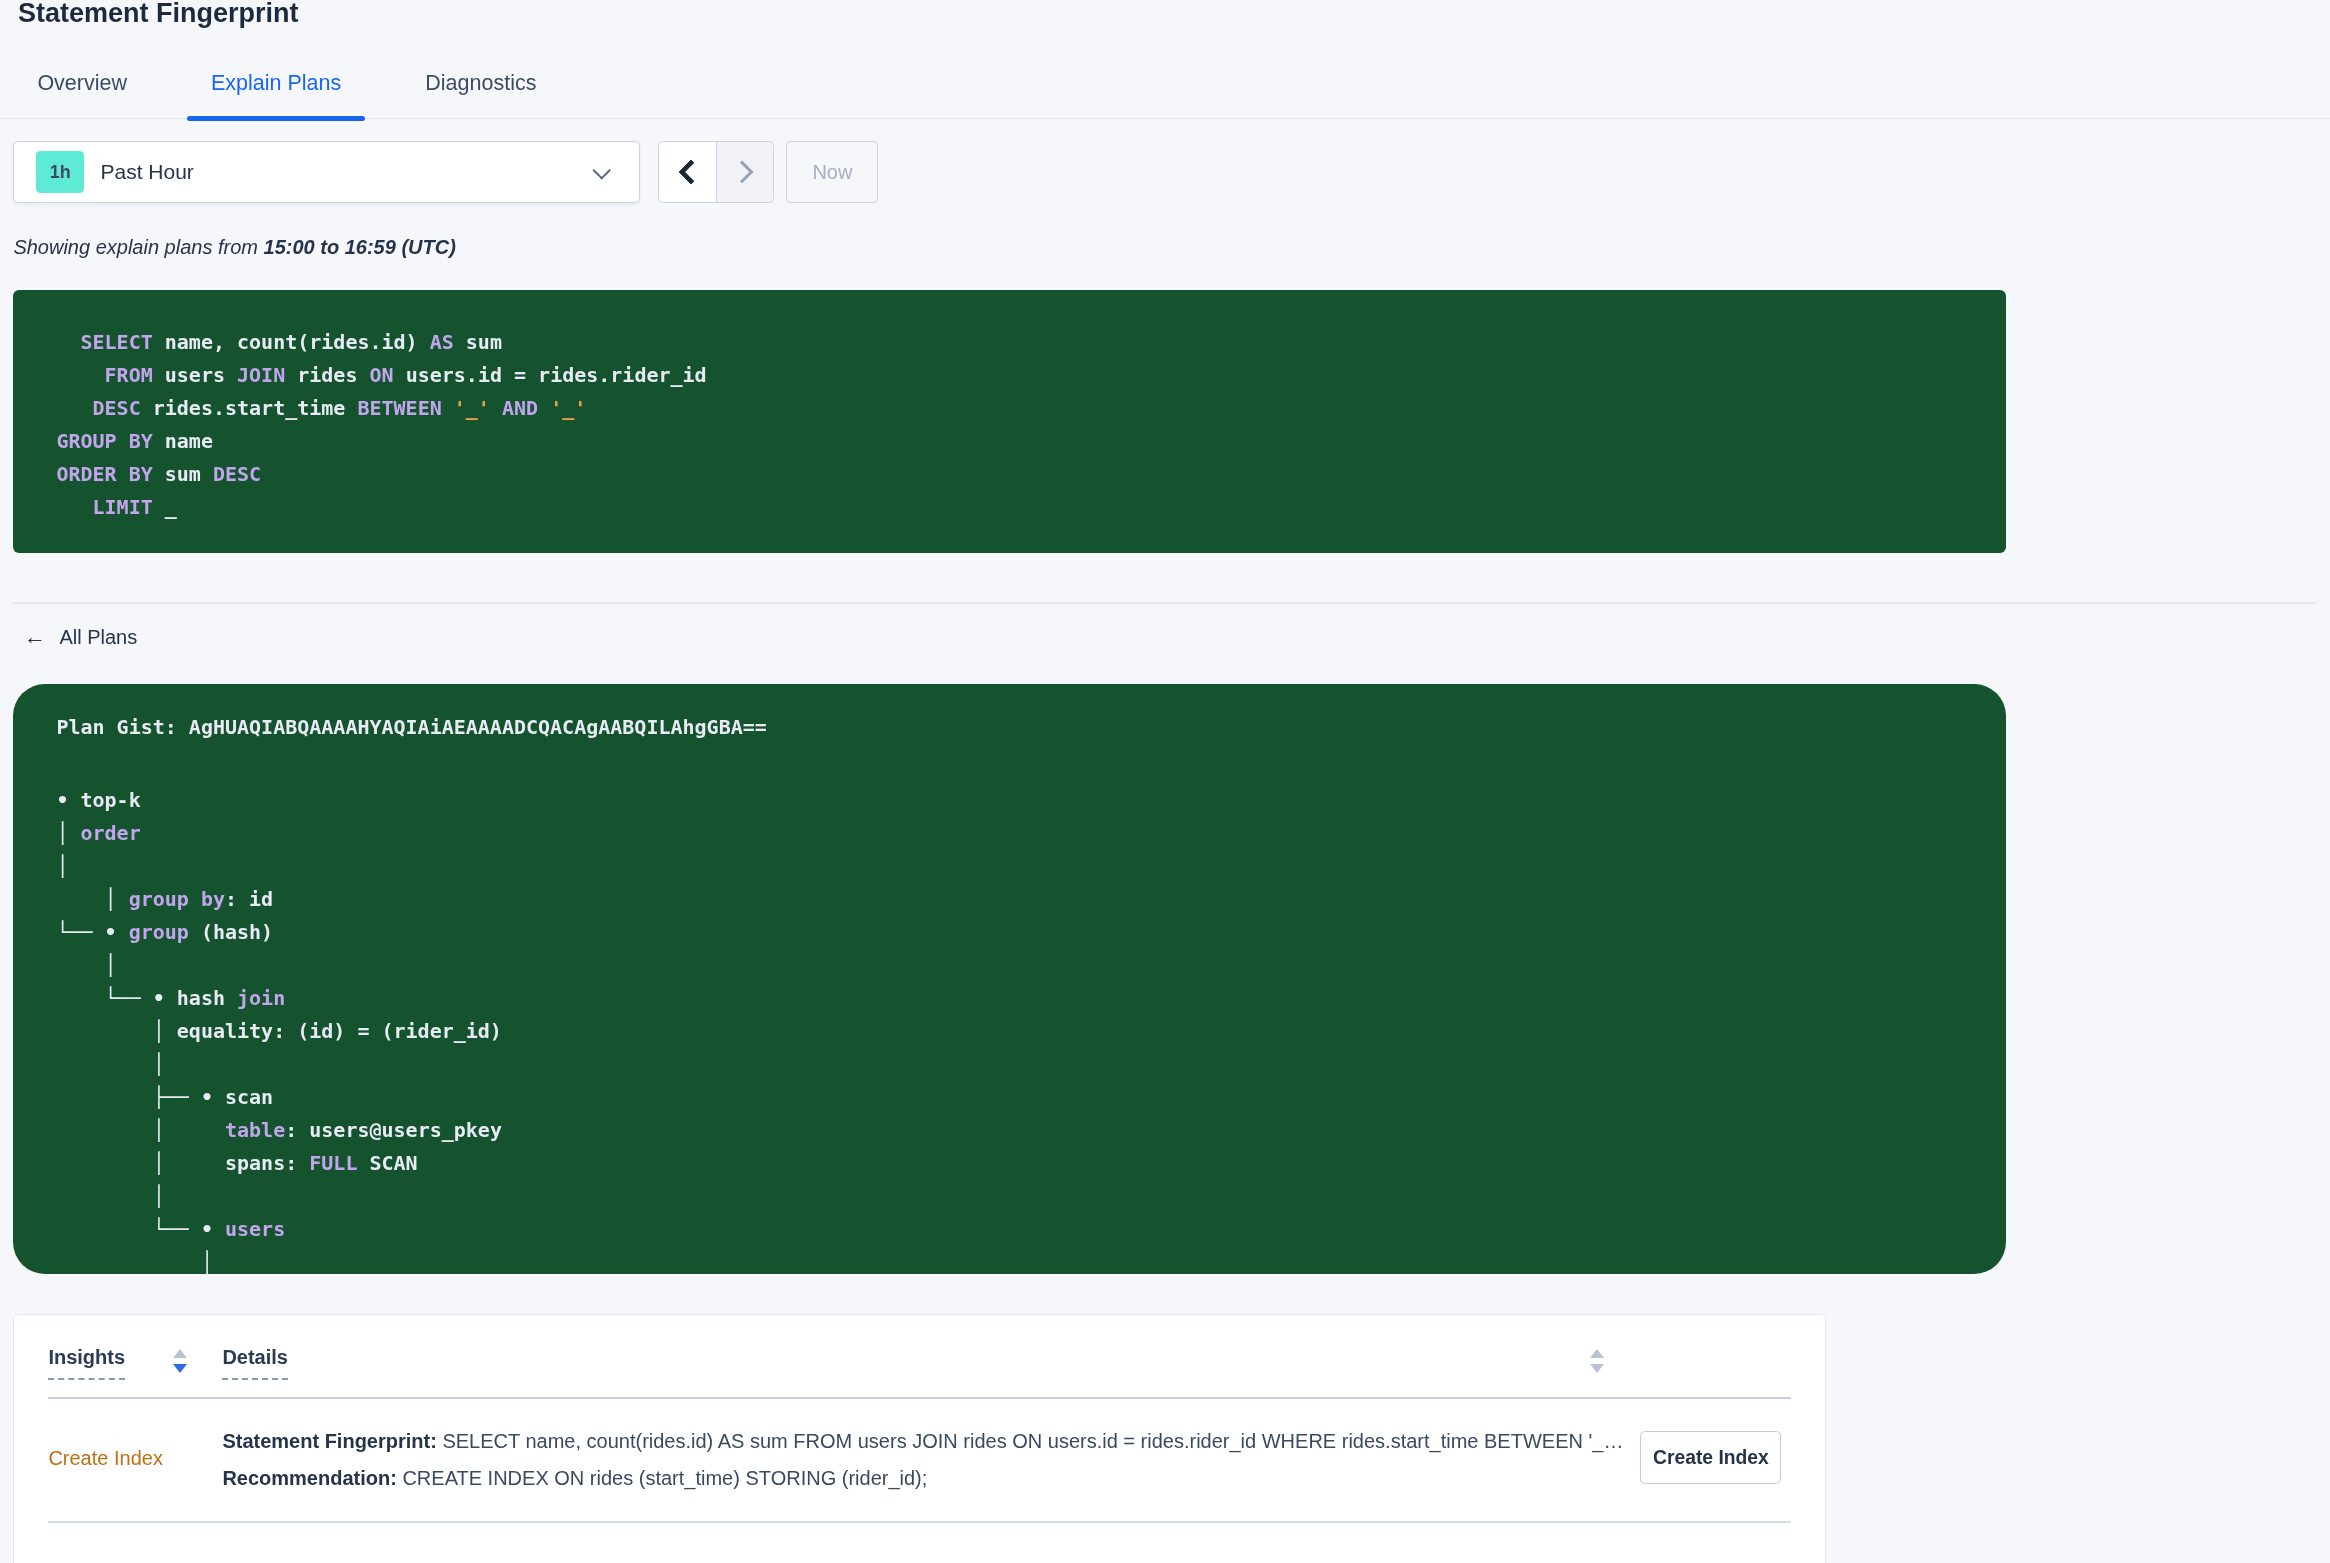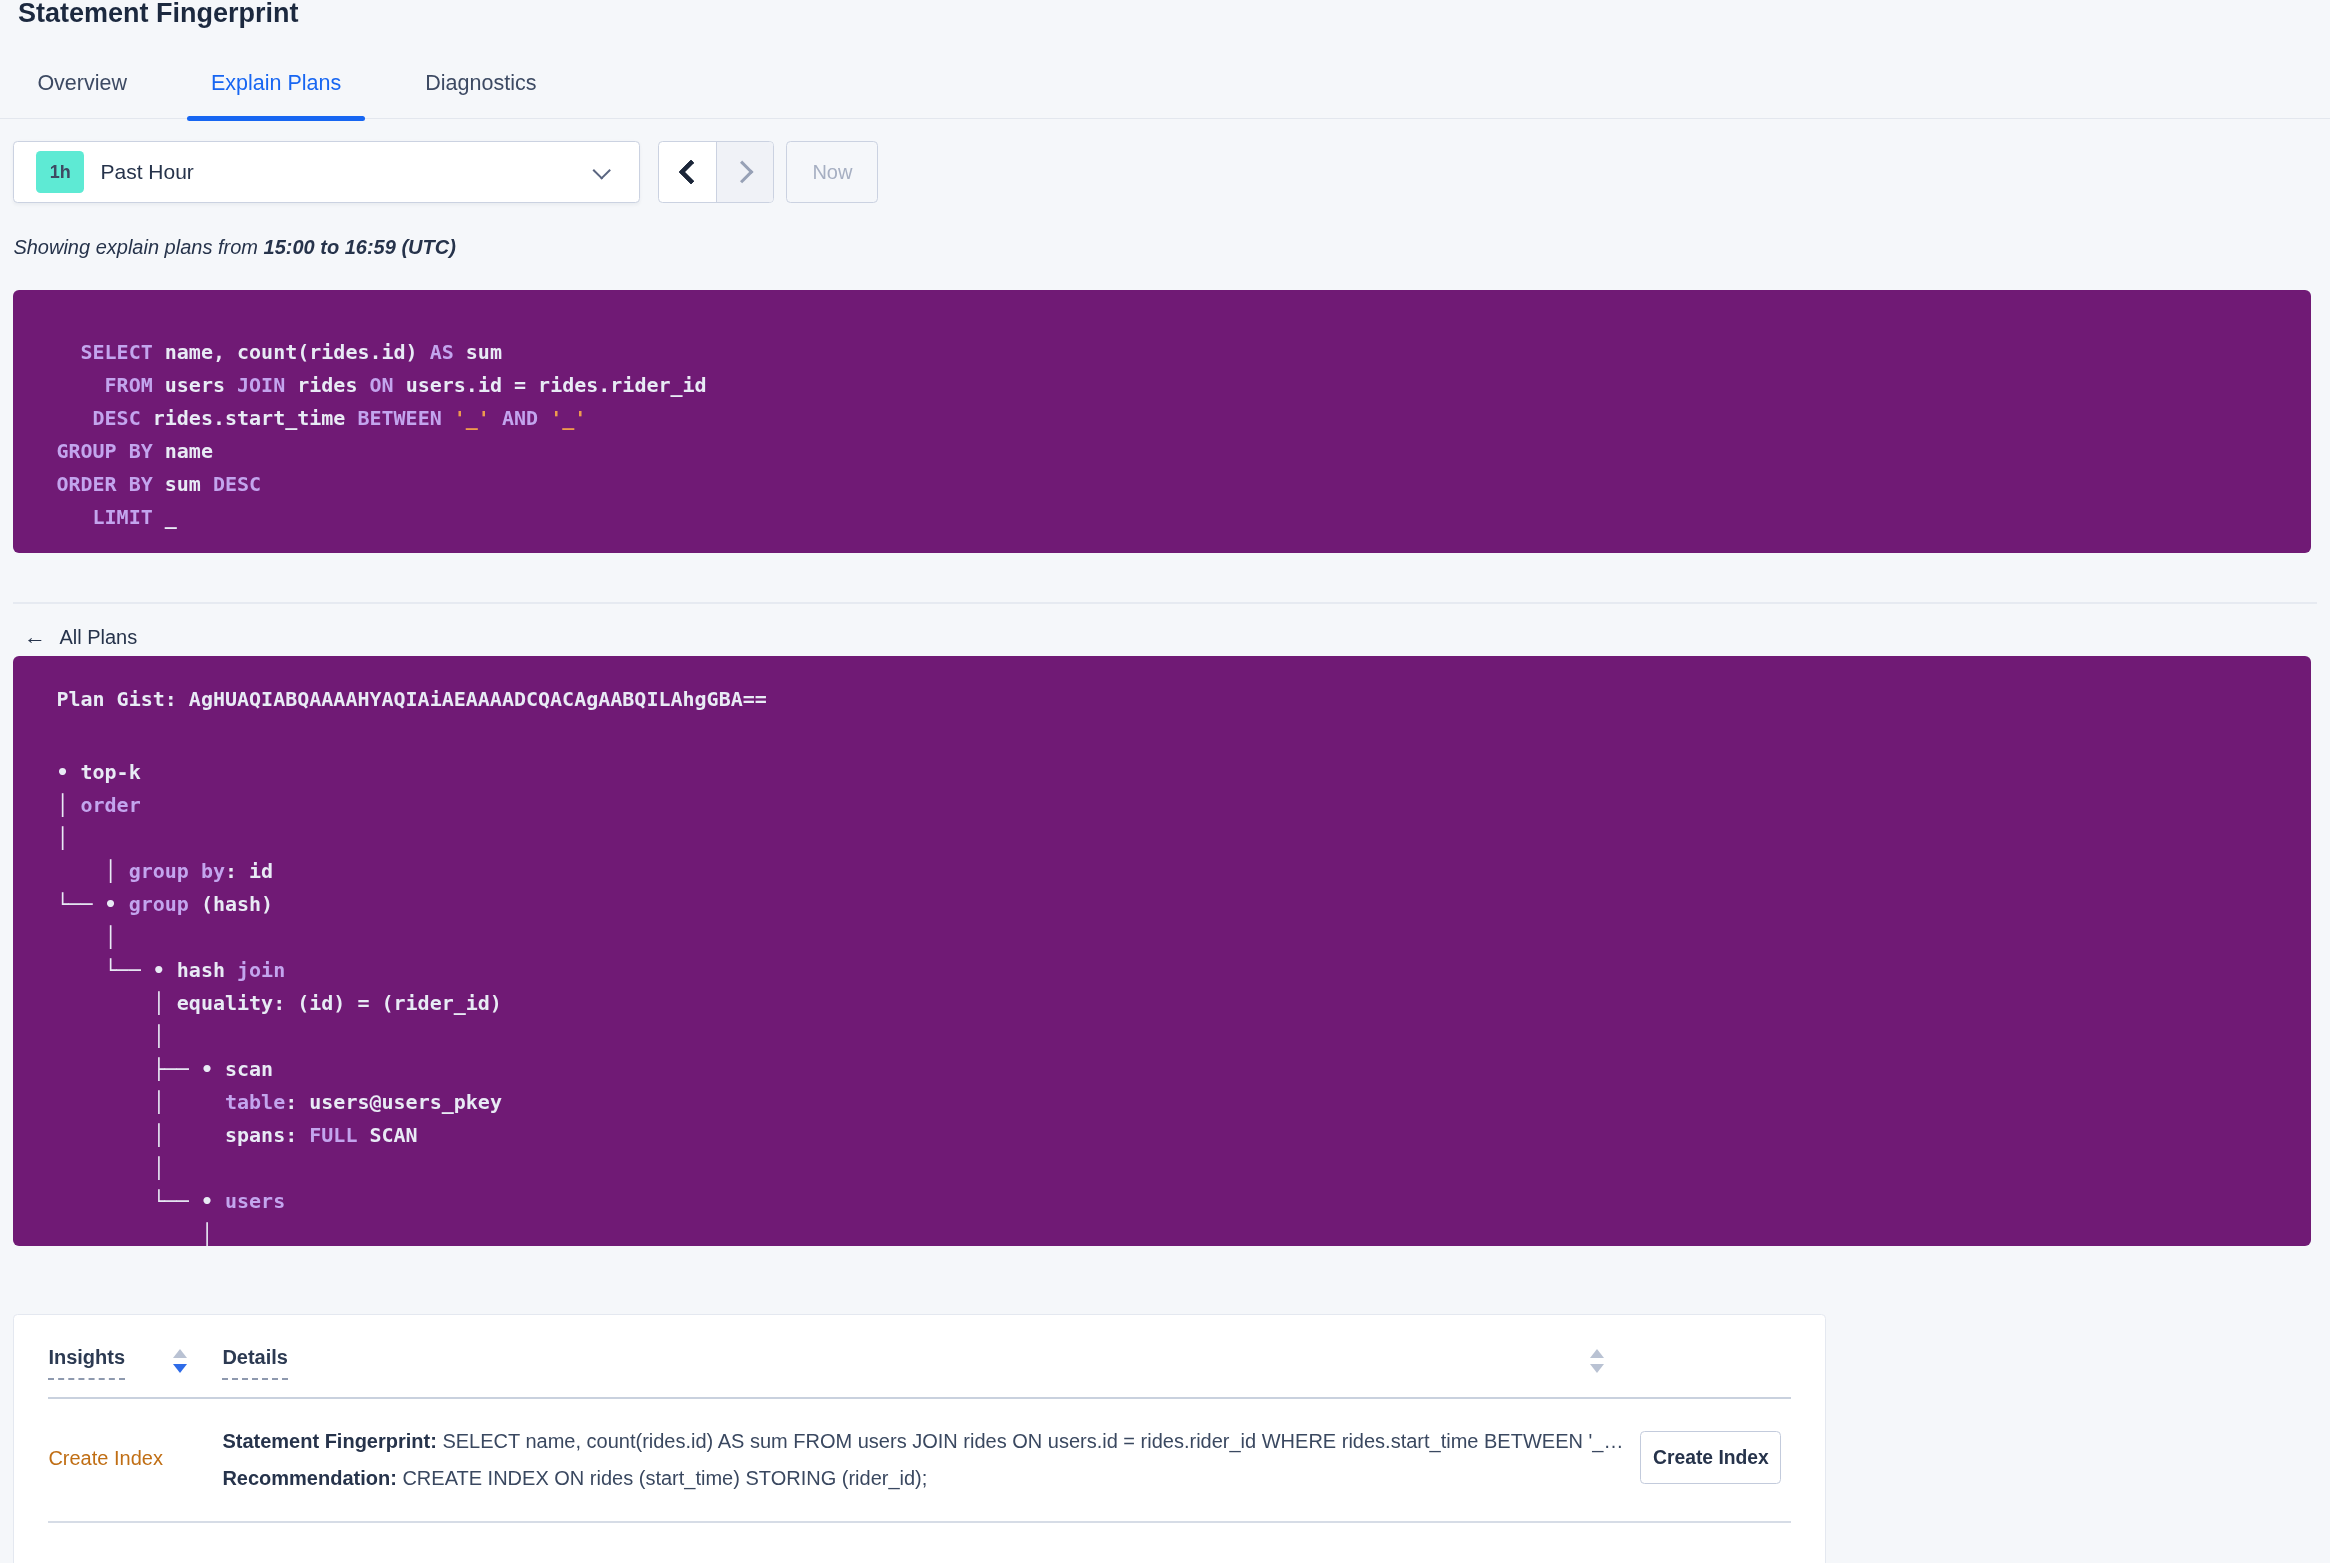--- a/index.html
+++ b/index.html
@@ -74,26 +74,26 @@
     display:flex; align-items:center; justify-content:center;
     font-size:20px; color:#A6AFC2; cursor:pointer; background:transparent;
   }
 
   
   .subtitle { position:absolute; left:13.4px; top:236px; font-size:20px; color:#26334B;font-style:italic; }
   .subtitle b { font-weight:700; }
 
   
   .codeblock {
-    position:absolute; left:13.4px; width:2298px;
-    background:#701a75; border-radius:6px; overflow:hidden;
-    padding:46px 0 0 43px;
+    position:absolute; left:13.4px; width:1993px;
+    background:#14532d; border-radius:6px; overflow:hidden;
+    padding:36px 0 0 43px;
   }
   .sql-block { top:290px; height:263px; }
-  .plan-block { top:656px; height:590px; padding-top:27px; }
+  .plan-block { top:684px; height:590px; padding-top:27px;border-radius:32px; }
   .code-line { height:33px; line-height:33px; white-space:pre; font-size:20px; font-weight:600; }
   .c-w { color:#E8EBF5; }
   .c-k { color:#C3A5EE; }
   .c-o { color:#EE9B4D; }
   .gist-line { height:33px; line-height:33px; white-space:pre; font-size:20px; font-weight:700; color:#E8EBF5; }
   .gist-spacer { height:33px; }
   .tree { margin-top:7.4px; }
 
   
   .section-divider { position:absolute; left:13.4px; top:602px; width:2304px; height:1.5px; background:#E6EAF1; }

